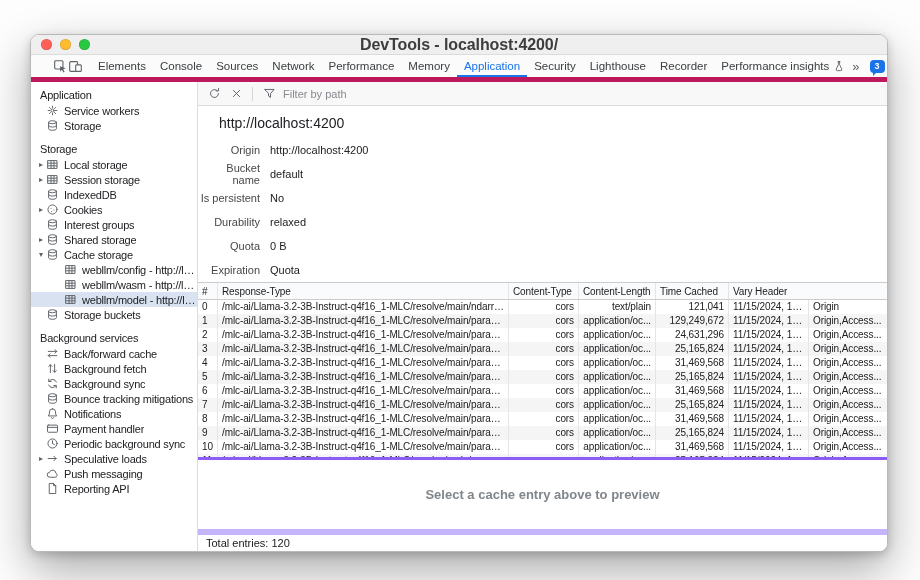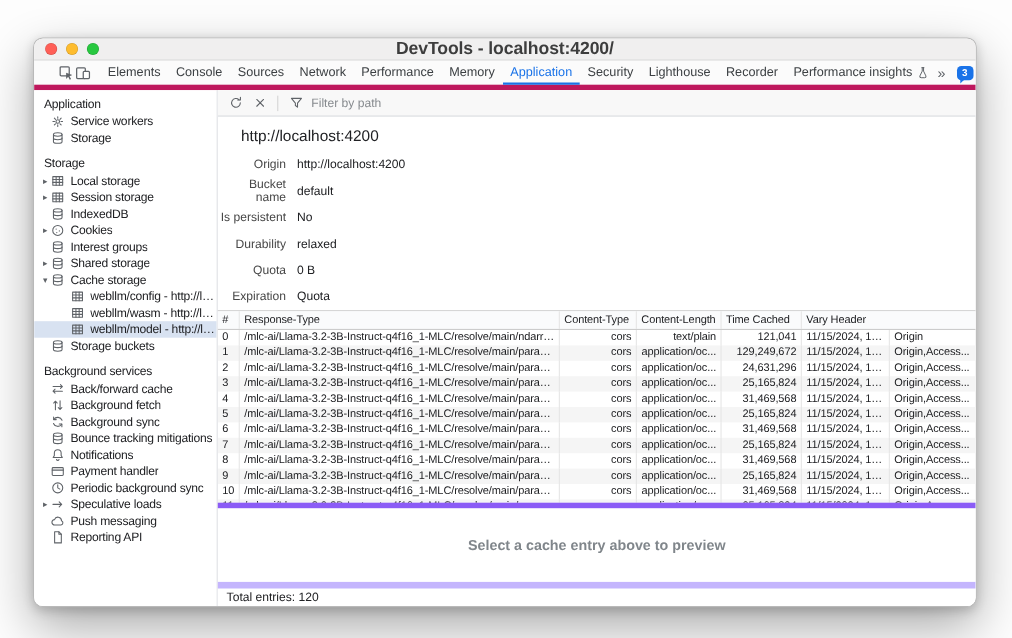--- a/index.html
+++ b/index.html
@@ -79,21 +79,21 @@
   .ghead { height: 17px; line-height: 17px; background: #fafbfc; border-bottom: 1px solid #ccc; color: #202124; }
   .gc { padding: 0 4px; border-right: 1px solid #e6e6e6; white-space: nowrap; overflow: hidden;
     text-overflow: ellipsis; }
   .gc:last-child { border-right: none; }
   .gbody { height: 157px; overflow: hidden; }
   .grow { height: 14px; line-height: 14px; color: #202124; }
   .grow.stripe { background: #f5f5f5; }
   .grow .c2, .grow .c3, .grow .c4 { text-align: right; }
 
   
-  .preview { flex: 1; min-height: 0; border-top: 5px solid #8b5cf6; display: flex;
+  .preview { flex: 1; min-height: 0; border-top: 3px solid #8b5cf6; display: flex;
     align-items: center; justify-content: center; }
   .preview-text { color: #80868b; font-size: 13px; font-weight: 700; }
   .pfooter { flex: 0 0 22px; border-top: 6px solid #c4b5fd; background: #fff;
     display: flex; align-items: center; padding-left: 8px; font-size: 11px; color: #202124; }
 </style>
 </head>
 <body>
 
 <div class="window">
 

